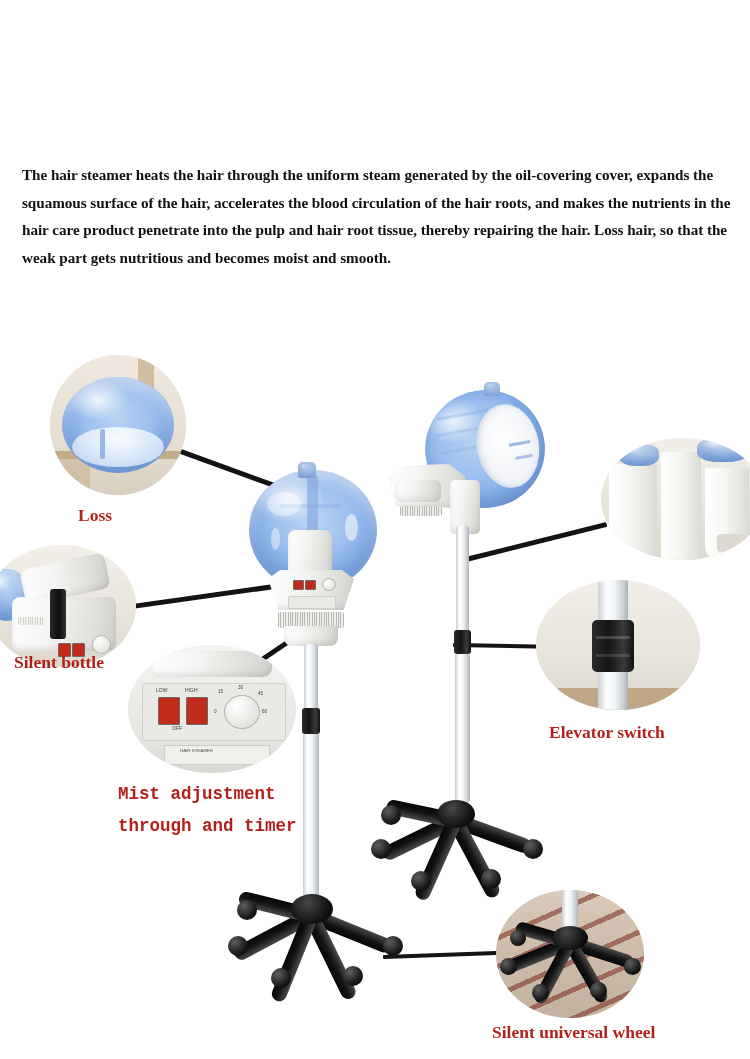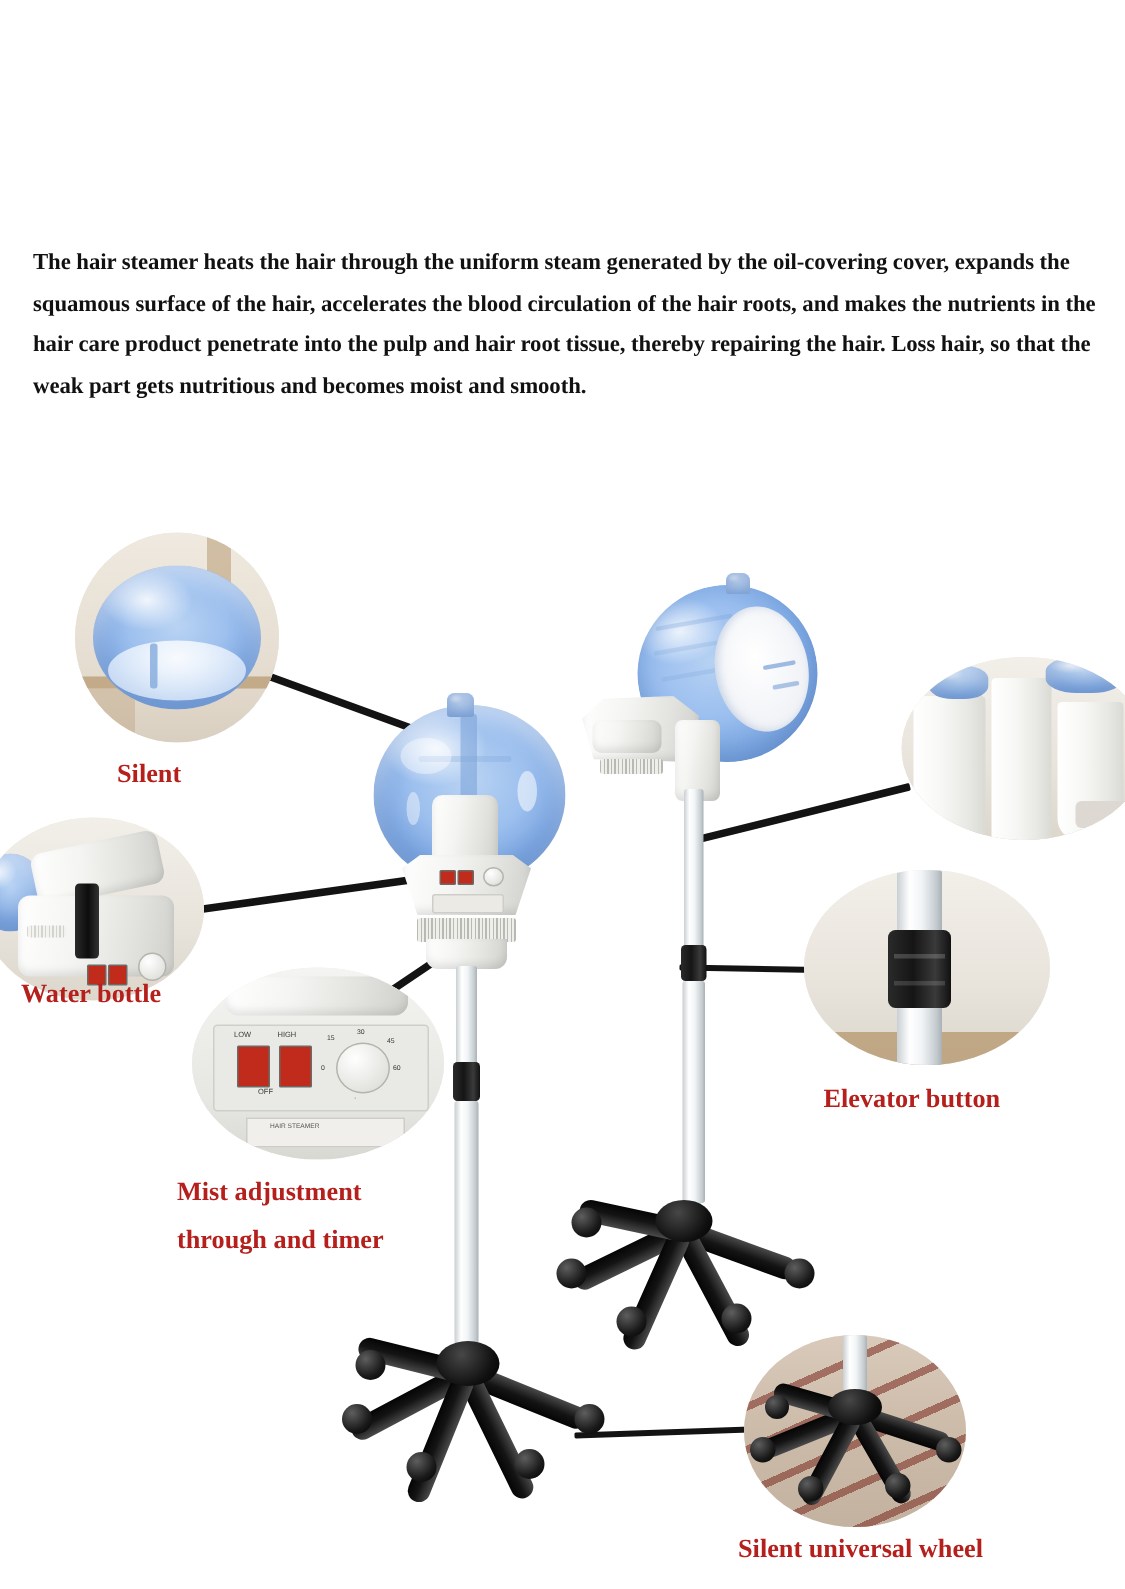--- a/index.html
+++ b/index.html
@@ -258,35 +258,35 @@
     <div class="circle" style="left:50px;top:25px;width:136px;height:140px;">
       <div class="bgwall"></div>
       <div class="bgshelf" style="left:0;top:96px;width:136px;height:8px;opacity:.75;"></div>
       <div class="bgshelf" style="left:88px;top:0;width:16px;height:62px;opacity:.55;"></div>
       <div class="bgshelf" style="left:0;top:104px;width:40px;height:36px;opacity:.35;"></div>
       <div class="hood hood-front" style="left:12px;top:22px;width:112px;height:96px;"></div>
       <div style="position:absolute;left:22px;top:72px;width:92px;height:40px;border-radius:50%;
                   background:radial-gradient(ellipse at 50% 30%,rgba(255,255,255,.92),rgba(215,232,252,.7));"></div>
       <div class="hood-seam" style="left:50px;top:74px;width:5px;height:30px;background:rgba(130,170,220,.8);"></div>
     </div>
-    <div class="lbl" style="left:78px;top:173px;">Silent</div>
+    <div class="lbl" style="left:78px;top:173px;">Loss</div>
 
     <div class="circle" style="left:-12px;top:215px;width:148px;height:122px;">
       <div class="bgwall2"></div>
       <div class="hood hood-front" style="left:-4px;top:24px;width:46px;height:52px;"></div>
       <div class="body-white" style="left:34px;top:16px;width:86px;height:36px;border-radius:8px;transform:rotate(-12deg);"></div>
       <div class="body-white" style="left:24px;top:52px;width:104px;height:54px;border-radius:8px;"></div>
       <div style="position:absolute;left:62px;top:44px;width:16px;height:50px;border-radius:3px;
                   background:linear-gradient(90deg,#2a2a2a,#0d0d0d 55%,#333);"></div>
       <div class="sw-red" style="left:70px;top:98px;width:11px;height:12px;"></div>
       <div class="sw-red" style="left:84px;top:98px;width:11px;height:12px;"></div>
       <div class="knob-sm" style="left:104px;top:90px;width:17px;height:17px;"></div>
       <div class="vent" style="left:30px;top:72px;width:26px;height:8px;opacity:.6;"></div>
     </div>
-    <div class="lbl" style="left:14px;top:320px;">Water bottle</div>
+    <div class="lbl" style="left:14px;top:320px;">Silent bottle</div>
 
     <div class="circle" style="left:128px;top:315px;width:168px;height:128px;">
       <div style="position:absolute;inset:0;background:linear-gradient(180deg,#f4f4f2,#e6e6e2 70%,#d8d8d3);"></div>
       <div class="body-white" style="left:22px;top:6px;width:122px;height:26px;border-radius:9px;"></div>
       <div style="position:absolute;left:14px;top:38px;width:142px;height:56px;background:#e9e9e5;border:1px solid #cfcfc9;border-radius:3px;"></div>
 
       <div class="sw-red" style="left:30px;top:52px;width:20px;height:26px;"></div>
       <div class="sw-red" style="left:58px;top:52px;width:20px;height:26px;"></div>
       <div style="position:absolute;left:28px;top:42px;font-size:5px;font-family:'Liberation Sans',sans-serif;color:#3a3a3a;">LOW</div>
       <div style="position:absolute;left:57px;top:42px;font-size:5px;font-family:'Liberation Sans',sans-serif;color:#3a3a3a;">HIGH</div>
@@ -296,21 +296,21 @@
       <div style="position:absolute;left:90px;top:44px;font-size:4.6px;color:#3a3a3a;font-family:'Liberation Sans',sans-serif;">15</div>
       <div style="position:absolute;left:110px;top:40px;font-size:4.6px;color:#3a3a3a;font-family:'Liberation Sans',sans-serif;">30</div>
       <div style="position:absolute;left:130px;top:46px;font-size:4.6px;color:#3a3a3a;font-family:'Liberation Sans',sans-serif;">45</div>
       <div style="position:absolute;left:134px;top:64px;font-size:4.6px;color:#3a3a3a;font-family:'Liberation Sans',sans-serif;">60</div>
       <div style="position:absolute;left:86px;top:64px;font-size:4.6px;color:#3a3a3a;font-family:'Liberation Sans',sans-serif;">0</div>
       <div style="position:absolute;left:108px;top:84px;font-size:4.6px;color:#3a3a3a;font-family:'Liberation Sans',sans-serif;">·</div>
 
       <div style="position:absolute;left:36px;top:100px;width:104px;height:18px;background:#f0efec;border:1px solid #cdccc7;"></div>
       <div style="position:absolute;left:52px;top:103px;font-size:4.4px;color:#555;font-family:'Liberation Sans',sans-serif;">HAIR STEAMER</div>
     </div>
-    <div class="lbl two-line" style="left:118px;top:448px;width:200px;">
+    <div class="lbl two-line" style="left:118px;top:448px;width:200px;font-family:Liberation Mono, monospace;">
       <span>Mist adjustment</span><br>
       <span>through and timer</span>
     </div>
 
     <div class="circle" style="left:601px;top:108px;width:164px;height:122px;">
       <div class="bgwall2"></div>
       <div class="bottle" style="left:8px;top:26px;width:48px;height:96px;"></div>
       <div class="bottle" style="left:60px;top:14px;width:40px;height:108px;"></div>
       <div class="bottle" style="left:104px;top:30px;width:44px;height:92px;border-radius:3px 3px 14px 14px;"></div>
       <div class="hood hood-front" style="left:18px;top:6px;width:40px;height:22px;border-radius:40%;"></div>
@@ -319,21 +319,21 @@
     </div>
 
     <div class="circle" style="left:536px;top:250px;width:164px;height:130px;">
       <div class="bgwall2"></div>
       <div class="bgshelf" style="left:0;top:108px;width:164px;height:22px;opacity:.8;"></div>
       <div class="pole" style="left:62px;top:0;width:30px;height:130px;"></div>
       <div class="collar" style="left:56px;top:40px;width:42px;height:52px;border-radius:5px;"></div>
       <div style="position:absolute;left:60px;top:56px;width:34px;height:3px;background:rgba(255,255,255,.18);"></div>
       <div style="position:absolute;left:60px;top:74px;width:34px;height:3px;background:rgba(255,255,255,.14);"></div>
     </div>
-    <div class="lbl" style="left:549px;top:390px;">Elevator button</div>
+    <div class="lbl" style="left:549px;top:390px;">Elevator switch</div>
 
     <div class="circle" style="left:496px;top:560px;width:148px;height:128px;">
       <div class="rug"></div>
       <div class="pole" style="left:66px;top:0;width:16px;height:48px;"></div>
       <div class="base" style="left:-6px;top:24px;width:160px;height:90px;">
         <div class="leg" style="left:80px;top:22px;width:66px;transform:rotate(18deg);height:13px;"></div>
         <div class="leg" style="left:80px;top:22px;width:66px;transform:rotate(158deg);height:13px;"></div>
         <div class="leg" style="left:80px;top:22px;width:68px;transform:rotate(60deg);height:13px;"></div>
         <div class="leg" style="left:80px;top:22px;width:68px;transform:rotate(118deg);height:13px;"></div>
         <div class="leg" style="left:80px;top:22px;width:56px;transform:rotate(-164deg);height:13px;"></div>

